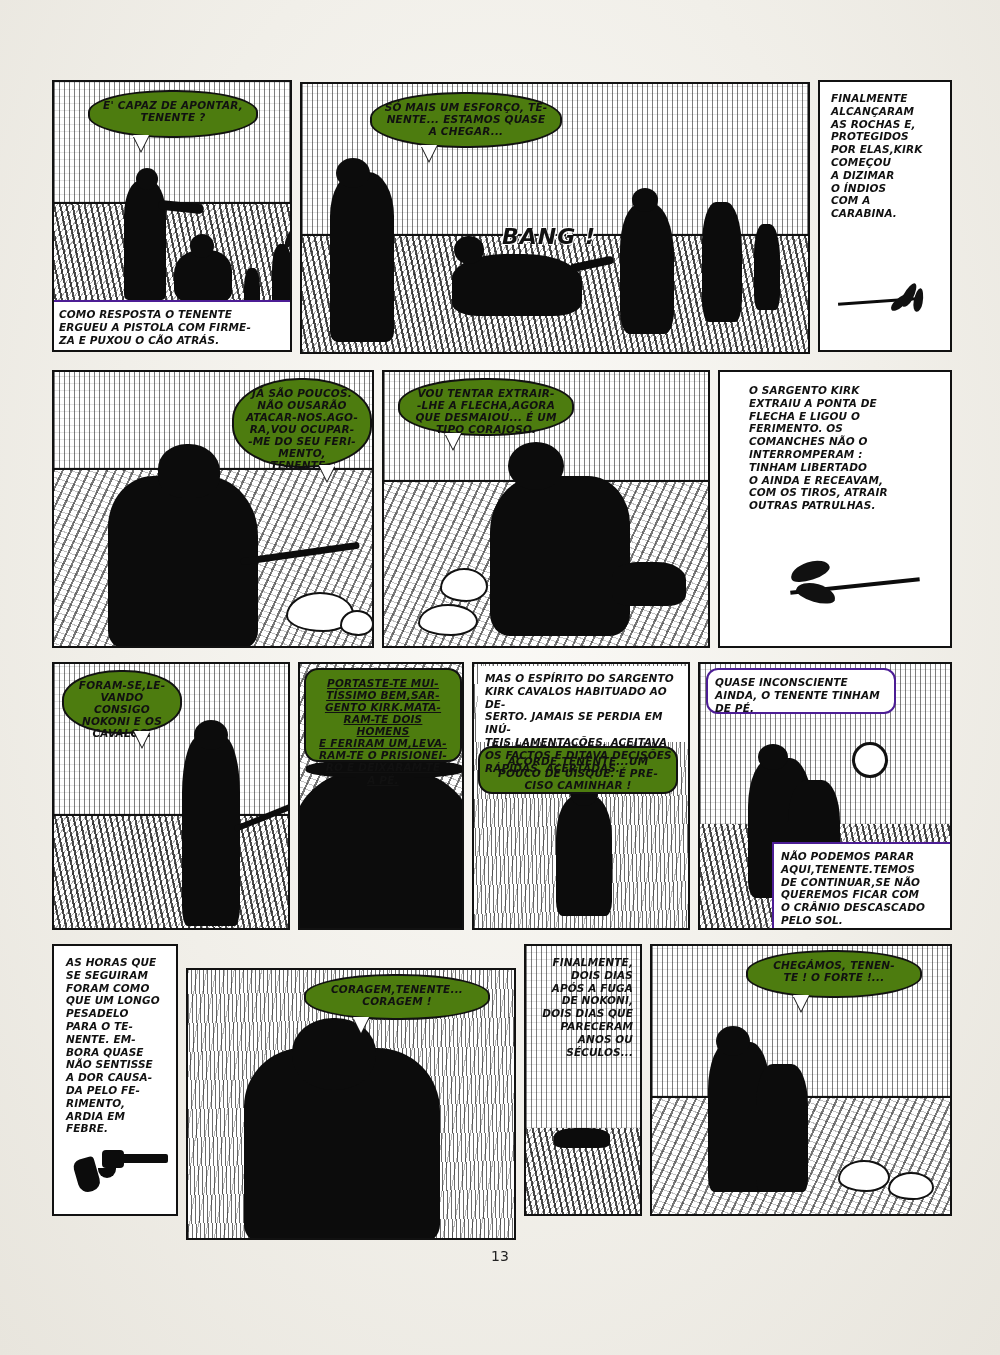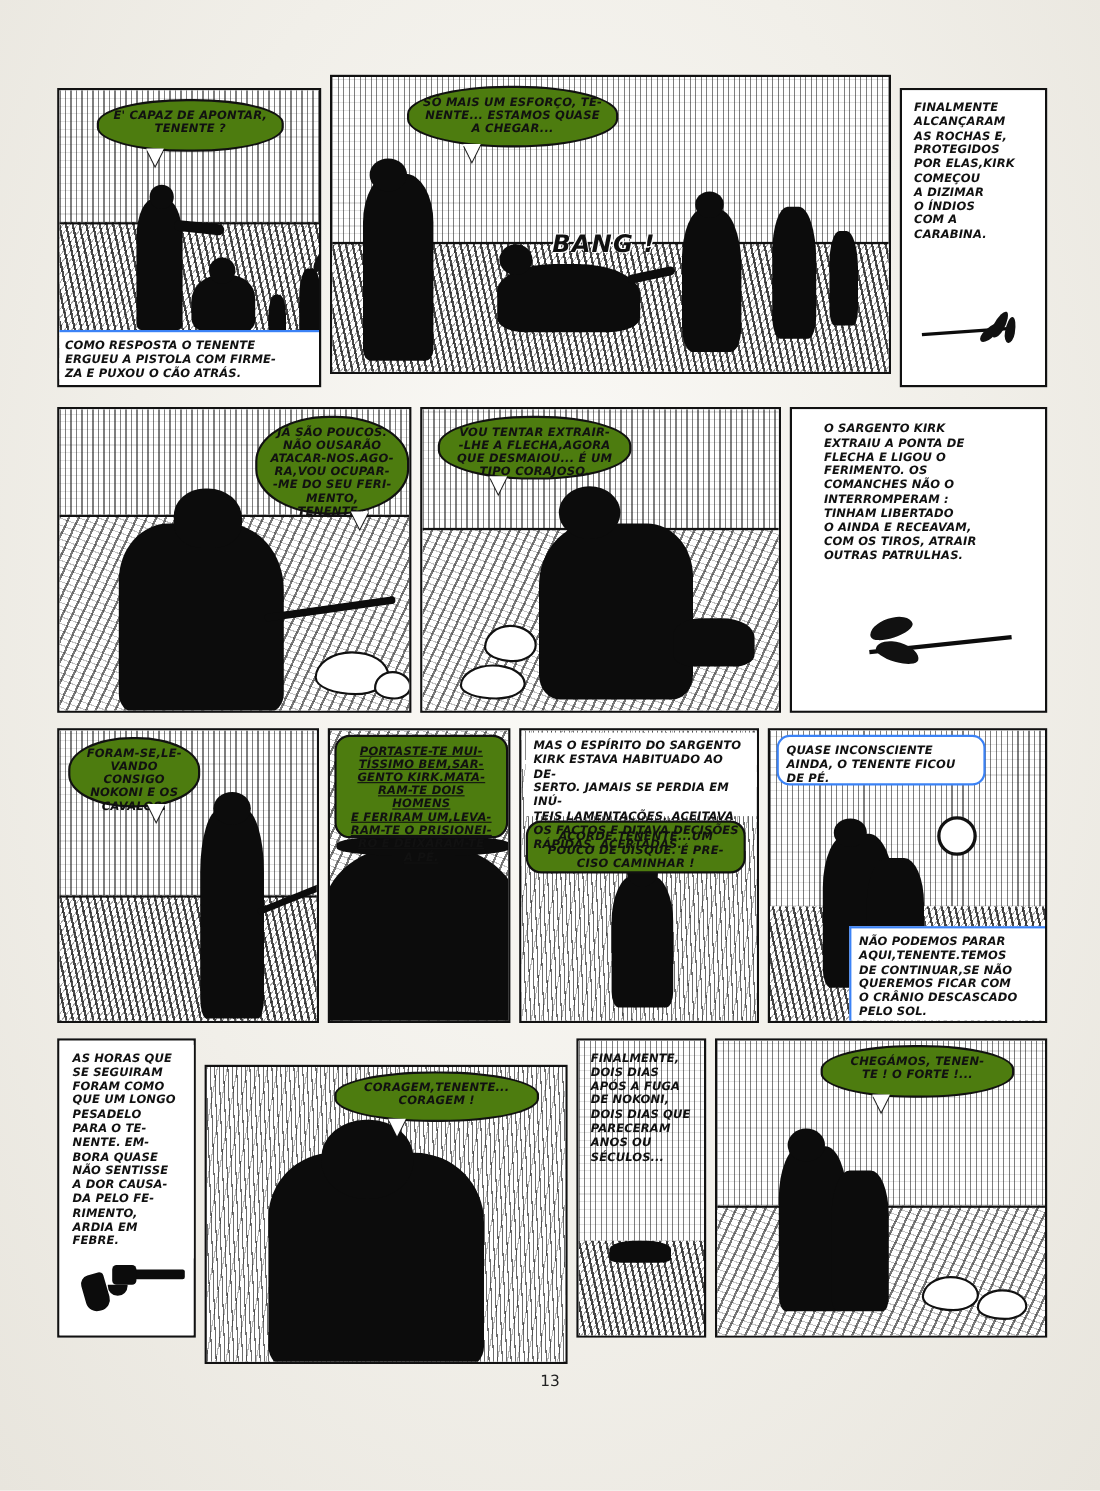--- a/index.html
+++ b/index.html
@@ -84,21 +84,21 @@
     border-top:16px solid #fff;
     bottom:-15px;left:26%;
     filter:drop-shadow(0 2px 0 #111);
   }
   .balloon.tail-r:after{left:auto;right:26%;}
   .balloon.no-tail:after{display:none;}
   
   .caption{
     position:absolute;
     background:#fff;
-    border:2px solid #3b82f6;
+    border:2px solid #4c1d95;
     box-sizing:border-box;
     padding:6px 7px;
     font-family:"DejaVu Sans", sans-serif;
     font-weight:700;
     font-style:italic;
     font-size:10.5px;
     line-height:1.22;
     letter-spacing:.1px;
     color:#111;
     z-index:6;
@@ -168,21 +168,21 @@
     <div class="feather" style="left:232px;top:148px;width:7px;height:18px;transform:rotate(18deg);"></div>
 
     <div class="balloon" style="left:34px;top:8px;width:170px;height:48px;">E' CAPAZ DE APONTAR,
 TENENTE ?</div>
 
     <div class="caption" style="left:-2px;top:218px;width:242px;height:56px;border-left:none;border-right:none;border-bottom:none;">COMO RESPOSTA O TENENTE
 ERGUEU A PISTOLA COM FIRME-
 ZA E PUXOU O CÃO ATRÁS.</div>
   </div>
 
-  <div class="panel" style="left:300px;top:68px;width:510px;height:272px;">
+  <div class="panel" style="left:300px;top:82px;width:510px;height:272px;">
     <div class="art tone-sky" style="height:150px;top:0;bottom:auto;"></div>
     <div class="art tone-ground" style="top:150px;height:122px;"></div>
     <div class="horizon" style="top:150px;"></div>
 
     <div class="silh" style="left:28px;top:88px;width:64px;height:170px;border-radius:40% 40% 12% 12%/26% 26% 6% 6%;"></div>
     <div class="silh" style="left:34px;top:74px;width:34px;height:30px;border-radius:50%;"></div>
     <div class="silh" style="left:150px;top:170px;width:130px;height:62px;border-radius:40% 45% 22% 20%;"></div>
     <div class="silh" style="left:152px;top:152px;width:30px;height:28px;border-radius:50%;"></div>
     <div class="silh" style="left:318px;top:120px;width:54px;height:130px;border-radius:35% 40% 18% 18%;"></div>
     <div class="silh" style="left:330px;top:104px;width:26px;height:24px;border-radius:50%;"></div>
@@ -290,39 +290,39 @@
 RAM-TE O PRISIONEI-
 RO E DEIXARAM-TE
 A PÉ.</div>
   </div>
 
   <div class="panel" style="left:472px;top:662px;width:218px;height:268px;">
     <div class="art tone-grass"></div>
     <div class="silh" style="left:82px;top:132px;width:56px;height:120px;border-radius:35% 35% 12% 12%;"></div>
     <div class="silh" style="left:96px;top:116px;width:28px;height:26px;border-radius:50%;"></div>
     <div class="caption plain" style="left:4px;top:2px;width:210px;height:76px;background:#fff;">MAS O ESPÍRITO DO SARGENTO
-KIRK ESTAVA HABITUADO AO DE-
+KIRK CAVALOS HABITUADO AO DE-
 SERTO. JAMAIS SE PERDIA EM INÚ-
 TEIS LAMENTAÇÕES. ACEITAVA
 OS FACTOS E DITAVA DECISÕES
 RÁPIDAS, ACERTADAS.</div>
     <div class="balloon no-tail" style="left:4px;top:82px;width:200px;height:48px;border-radius:14px;">ACORDE,TENENTE...UM
 POUCO DE UÍSQUE. É PRE-
 CISO CAMINHAR !</div>
   </div>
 
   <div class="panel" style="left:698px;top:662px;width:254px;height:268px;">
     <div class="art tone-sky" style="height:160px;top:0;bottom:auto;"></div>
     <div class="art tone-ground" style="top:160px;height:108px;"></div>
     <div class="sun" style="left:152px;top:78px;width:30px;height:30px;"></div>
     <div class="silh" style="left:48px;top:94px;width:64px;height:140px;border-radius:35% 35% 12% 12%;"></div>
     <div class="silh" style="left:88px;top:116px;width:52px;height:118px;border-radius:35% 35% 12% 12%;"></div>
     <div class="silh" style="left:58px;top:80px;width:30px;height:26px;border-radius:50%;"></div>
     <div class="caption" style="left:6px;top:4px;width:190px;height:46px;border-radius:12px;">QUASE INCONSCIENTE
-AINDA, O TENENTE FICOU
+AINDA, O TENENTE TINHAM
 DE PÉ.</div>
     <div class="caption" style="left:72px;top:178px;width:178px;height:86px;border-right:none;border-bottom:none;">NÃO PODEMOS PARAR
 AQUI,TENENTE.TEMOS
 DE CONTINUAR,SE NÃO
 QUEREMOS FICAR COM
 O CRÂNIO DESCASCADO
 PELO SOL.</div>
   </div>
 
   <div class="panel" style="left:52px;top:944px;width:126px;height:272px;">
@@ -352,21 +352,21 @@
     <div class="art tone-grass"></div>
     <div class="silh" style="left:56px;top:78px;width:196px;height:196px;border-radius:30% 32% 10% 10%;"></div>
     <div class="silh" style="left:104px;top:48px;width:84px;height:72px;border-radius:48%;"></div>
     <div class="balloon" style="left:116px;top:4px;width:186px;height:46px;">CORAGEM,TENENTE...
 CORAGEM !</div>
   </div>
 
   <div class="panel" style="left:524px;top:944px;width:118px;height:272px;">
     <div class="art tone-sky" style="height:182px;top:0;bottom:auto;"></div>
     <div class="art tone-ground" style="top:182px;height:90px;"></div>
-    <div class="caption plain" style="left:4px;top:4px;width:110px;height:128px;background:transparent;">FINALMENTE,
+    <div class="caption plain" style="left:4px;top:4px;width:110px;height:128px;background:transparent;text-align:right;">FINALMENTE,
 DOIS DIAS
 APÓS A FUGA
 DE NOKONI,
 DOIS DIAS QUE
 PARECERAM
 ANOS OU
 SÉCULOS...</div>
     <div class="silh" style="left:28px;top:182px;width:56px;height:20px;border-radius:40% 40% 20% 20%;"></div>
   </div>
 

